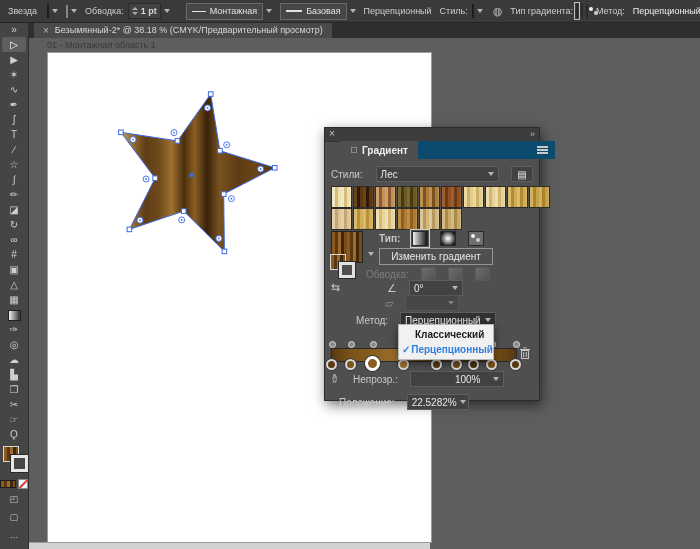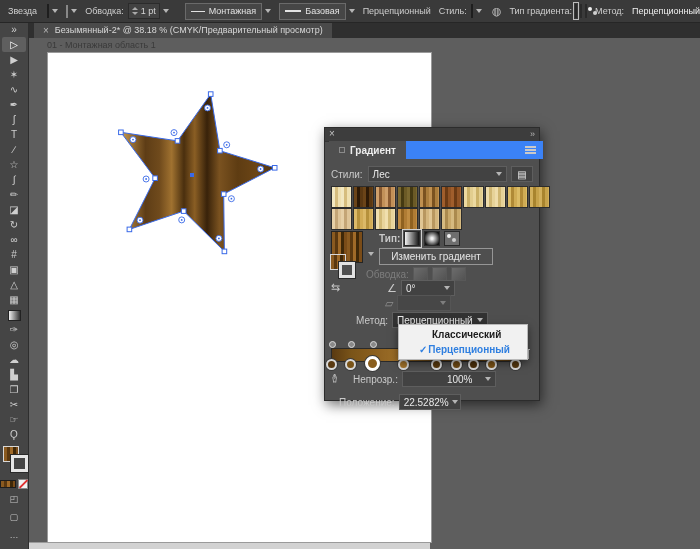--- a/index.html
+++ b/index.html
@@ -7,21 +7,21 @@
     font-family:"Liberation Sans",sans-serif;color:#d6d6d6;background:#5e5e5e;
     -webkit-font-smoothing:antialiased;}
   
   .control-bar{position:absolute;left:0;top:0;width:700px;height:22px;background:#3a3a3a;
     border-bottom:1px solid #262626;display:flex;align-items:center;font-size:9px;white-space:nowrap;z-index:30;}
   .cb-label{color:#cfcfcf;margin-left:8px;}
   .chev{width:0;height:0;border-left:3px solid transparent;border-right:3px solid transparent;border-top:4px solid #b5b5b5;display:inline-block;margin-left:3px;}
   .sep{width:1px;height:15px;background:#2a2a2a;margin-left:8px;}
   .swatch-fill{width:15px;height:12px;border:1px solid #1e1e1e;margin-left:10px;}
   .swatch-stroke{width:11px;height:11px;background:#111;border:1px solid #888;box-shadow:inset 0 0 0 2px #111, inset 0 0 0 3px #666;margin-left:8px;}
-  .stepper{display:flex;align-items:center;margin-left:4px;background:#424242;border:1px solid #2b2b2b;height:14px;padding:0 3px;}
+  .stepper{display:flex;align-items:center;margin-left:4px;background:#424242;border:1px solid #2b2b2b;height:14px;padding:0 3px;font-weight:bold;}
   .stepper .arrows{display:flex;flex-direction:column;margin-right:3px;}
   .stepper .arrows i{width:0;height:0;border-left:3px solid transparent;border-right:3px solid transparent;display:block;}
   .stepper .arrows i.up{border-bottom:3px solid #aaa;margin-bottom:2px;}
   .stepper .arrows i.dn{border-top:3px solid #aaa;}
   .cb-btn{display:flex;align-items:center;margin-left:8px;background:#464646;border:1px solid #6a6a6a;height:15px;padding:0 5px;color:#e2e2e2;}
   .cb-btn .linethin{width:14px;height:1px;background:#e2e2e2;margin-right:4px;}
   .cb-btn .linethick{width:16px;height:2px;background:#e2e2e2;margin-right:4px;}
   .style-swatch{width:15px;height:12px;border:1px solid #1e1e1e;background:linear-gradient(#f4f4f4,#d8d8d8);margin-left:4px;}
   .recolor{font-size:11px;color:#c2c2c2;margin-left:10px;}
   .gtype-btn{width:12px;height:12px;border:1px solid #2a2a2a;margin-left:3px;}
@@ -52,46 +52,46 @@
   .artboard-label{position:absolute;left:19px;top:2px;font-size:9px;color:#3a3a3a;}
   .artboard{position:absolute;left:19px;top:14px;width:383px;height:489px;background:#ffffff;border:1px solid #9a9a9a;}
   .canvas svg{position:absolute;left:0;top:0;}
   .hscroll{position:absolute;left:0;top:504px;width:402px;height:7px;background:#d2d2d2;border-top:1px solid #9a9a9a;}
   
   .panel{position:absolute;left:324px;top:127px;width:214px;height:272px;background:#4f4f4f;
     border:1px solid #2c2c2c;box-shadow:2px 4px 12px rgba(0,0,0,.55);z-index:40;font-size:10px;}
   .p-titlebar{position:absolute;left:0;top:0;width:100%;height:13px;background:#3d3d3d;border-bottom:1px solid #343434;}
   .p-close{position:absolute;left:4px;top:0;font-size:10px;line-height:12px;color:#c2c2c2;}
   .p-collapse{position:absolute;right:4px;top:0;font-size:9px;line-height:12px;color:#b5b5b5;}
-  .p-tabrow{position:absolute;left:4px;top:13px;width:100%;height:18px;background:#3b82f6;}
+  .p-tabrow{position:absolute;left:16px;top:13px;width:100%;height:18px;background:#0c4a6e;}
   .p-tab{position:absolute;left:0;top:0;height:18px;background:#4f4f4f;padding:0 10px;display:flex;align-items:center;color:#ededed;font-weight:bold;}
   .p-tab .dot{width:4px;height:4px;border:1px solid #8a8a8a;margin-right:5px;}
   .burger{position:absolute;right:7px;top:8px;width:11px;height:2px;background:#c9c9c9;box-shadow:0 -3px 0 #c9c9c9,0 3px 0 #c9c9c9;}
-  .p-row{position:absolute;display:flex;align-items:center;}
+  .p-row{position:absolute;display:flex;align-items:center;gap:8px;}
   .p-label{color:#c9c9c9;}
   .p-label.dis{color:#7d7d7d;}
   .p-select{height:14px;background:#424242;border:1px solid #5e5e5e;display:flex;align-items:center;padding:0 4px;color:#e8e8e8;justify-content:space-between;}
   .p-select.dark{background:#323232;}
   .p-select.dis{color:#777;background:#474747;border-color:#555;}
   .sw-grid{position:absolute;left:6px;display:flex;gap:1px;}
   .swatch{width:19px;height:20px;border:1px solid #2c2c2c;}
   .gpv{position:absolute;left:6px;top:103px;width:30px;height:30px;border:1px solid #242424;}
   .gpv-chev{position:absolute;left:40px;top:124px;}
   .type-btn{width:14px;height:13px;border:1px solid #2a2a2a;margin-left:4px;}
   .type-btn.sel{outline:1px solid #cfcfcf;outline-offset:1px;}
   .edit-btn{position:absolute;left:54px;top:120px;width:112px;height:15px;border:1px solid #969696;color:#e6e6e6;
     display:flex;align-items:center;justify-content:center;}
   .mini-fs{position:absolute;left:5px;top:126px;width:26px;height:24px;}
   .mini-fill{position:absolute;left:0;top:0;width:14px;height:14px;border:1px solid #d8d8d8;}
   .mini-stroke{position:absolute;left:9px;top:8px;width:10px;height:10px;border:3px solid #e2e2e2;background:#4f4f4f;box-shadow:0 0 0 1px #2a2a2a;}
   .stroke-ico{width:13px;height:12px;border:1px solid #616161;background:linear-gradient(135deg,#8a8a8a,#565656);opacity:.5;margin-left:4px;}
   .rev-ico{position:absolute;left:6px;top:153px;font-size:11px;color:#c5c5c5;}
   .angle-ico{font-size:11px;color:#c9c9c9;margin-right:4px;}
   .dd{position:absolute;left:73px;top:196px;width:94px;background:#f1f1f1;border:1px solid #b9b9b9;
-    box-shadow:0 3px 8px rgba(0,0,0,.5);z-index:10;padding:2px 17px;}
+    box-shadow:0 3px 8px rgba(0,0,0,.5);z-index:10;padding:2px 0;}
   .dd-item{height:15px;display:flex;align-items:center;color:#1c1c1c;font-weight:bold;padding-left:16px;}
   .dd-item.sel{color:#2f7fe0;padding-left:3px;}
   .dd-item .ck{width:13px;display:inline-block;}
   .gbar{position:absolute;left:6px;top:220px;width:184px;height:12px;border:1px solid #2a2a2a;}
   .omark{position:absolute;top:213px;width:5px;height:5px;border-radius:50%;background:#8a8a8a;border:1px solid #dadada;}
   .gstop{position:absolute;top:231px;width:7px;height:7px;border-radius:50%;border:2px solid #d9d9d9;box-shadow:0 0 0 1px #3a3a3a;}
   .gstop.sel{top:228px;width:9px;height:9px;border:3px solid #ffffff;box-shadow:0 0 0 1px #3a3a3a;}
   .trash{position:absolute;left:194px;top:219px;}
   .eyedrop{position:absolute;left:5px;top:243px;font-size:12px;color:#c9c9c9;transform:rotate(-90deg);}
   

